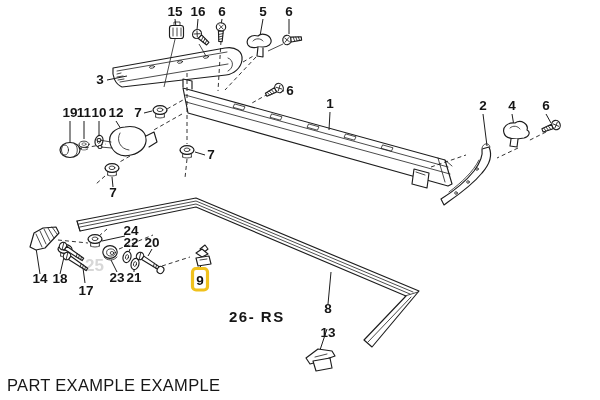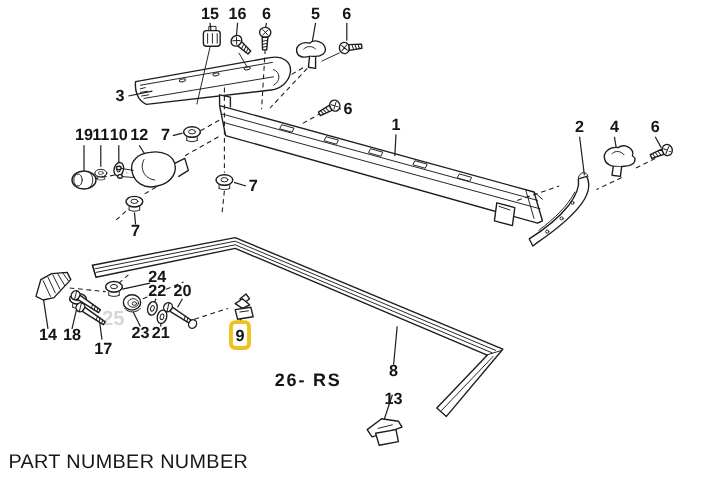--- a/index.html
+++ b/index.html
@@ -230,14 +230,14 @@
         <text x="40" y="283" text-anchor="middle" class="callout">14</text>
         <text x="60" y="283" text-anchor="middle" class="callout">18</text>
         <text x="86" y="295" text-anchor="middle" class="callout">17</text>
         <text x="117" y="282" text-anchor="middle" class="callout">23</text>
         <text x="134" y="282" text-anchor="middle" class="callout">21</text>
         <text x="328" y="313" text-anchor="middle" class="callout">8</text>
         <text x="328" y="337" text-anchor="middle" class="callout">13</text>
       </g>
 </svg>
 
-<div id="caption">PART NUMBER NUMBER</div>
+<div id="caption">PART EXAMPLE EXAMPLE</div>
 </div>
 
 </body></html>

